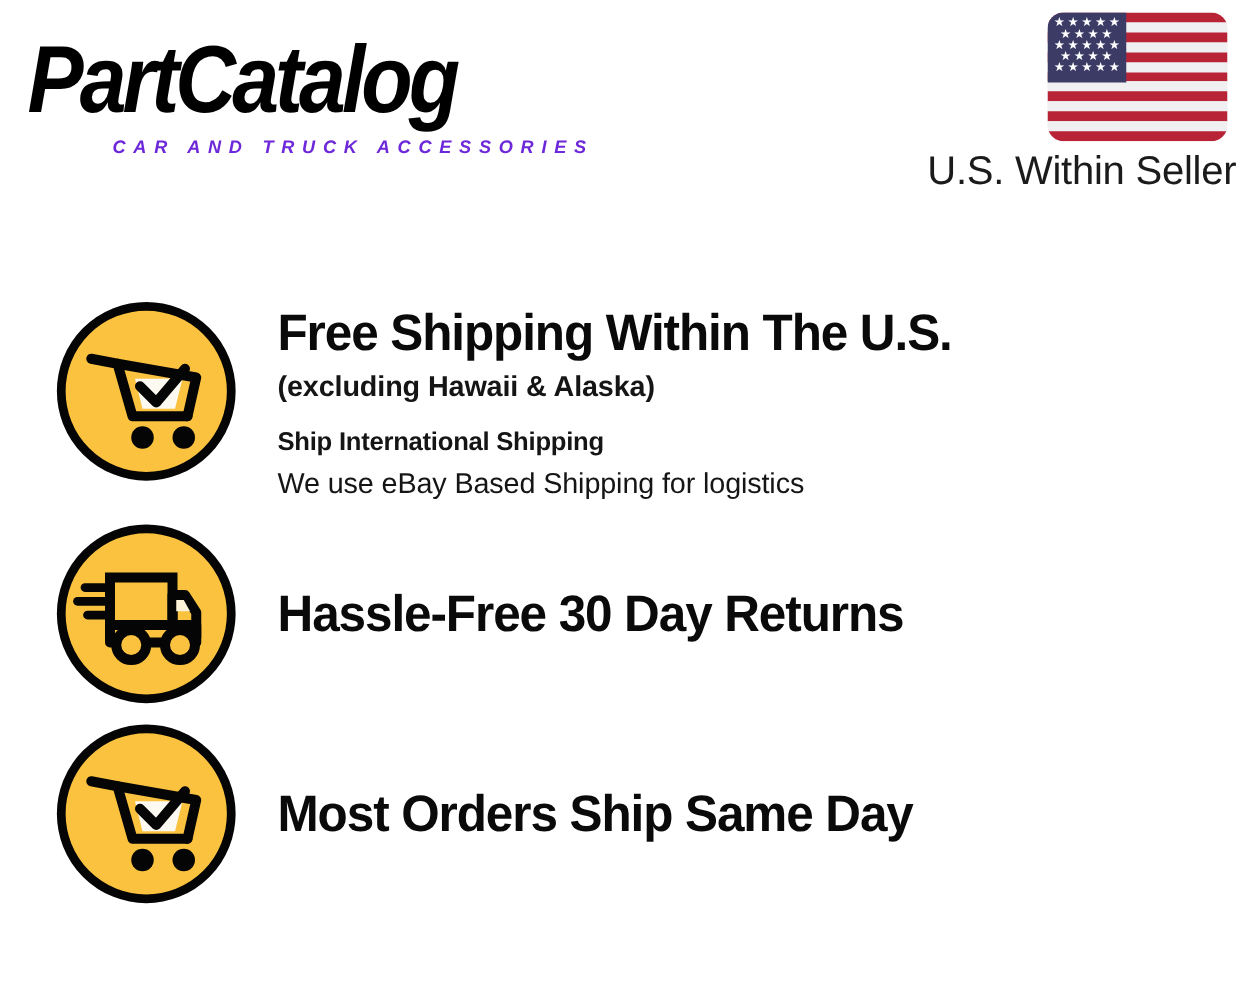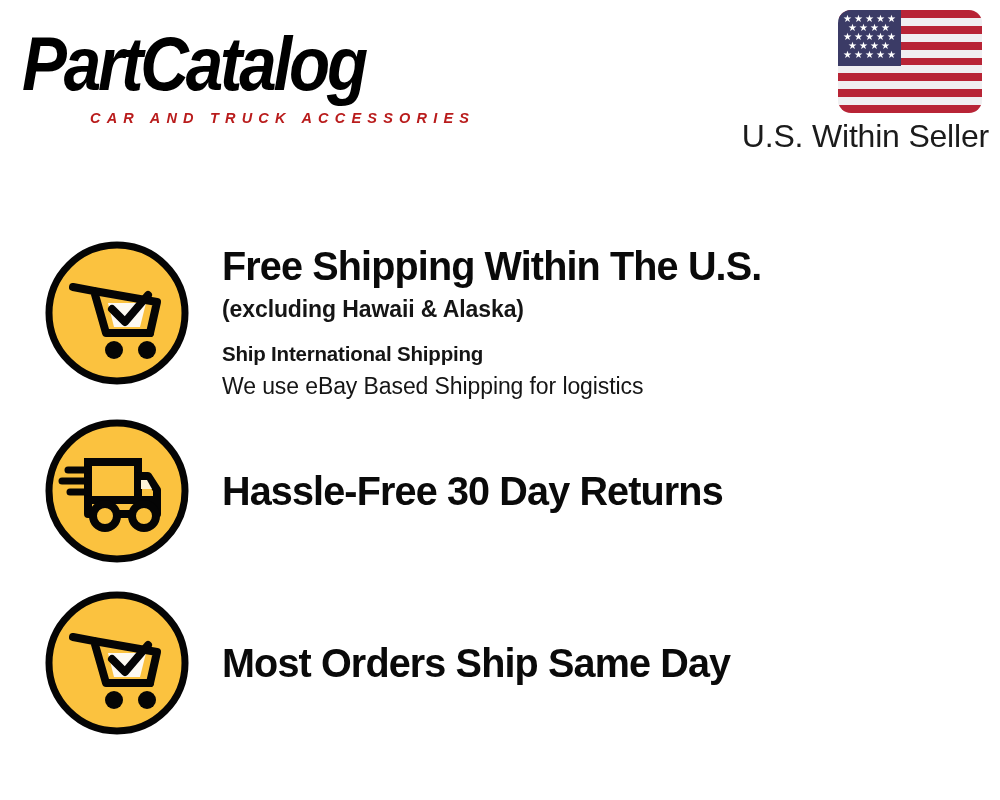--- a/index.html
+++ b/index.html
@@ -49,21 +49,21 @@
   #brand-tagline {
     position: absolute;
     left: 68px;
     top: 88px;
     font-family: "Liberation Sans", sans-serif;
     font-weight: 700;
     font-style: italic;
     font-size: 14.5px;
     letter-spacing: 6.2px;
     line-height: 16px;
-    color: #b91c1c;
+    color: #6d28d9;
     white-space: nowrap;
   }
 
   
   #flag-badge {
     position: absolute;
     left: 838px;
     top: 10px;
     width: 144px;
     height: 103px;
@@ -110,21 +110,21 @@
   }
 
   
   .benefit-row {
     position: absolute;
     left: 0;
     width: 804px;
   }
   #row-shipping { top: 240px; height: 160px; }
   #row-returns  { top: 418px; height: 155px; }
-  #row-sameday  { top: 590px; height: 150px; }
+  #row-sameday  { top: 578px; height: 150px; }
 
   .benefit-icon {
     position: absolute;
     left: 44px;
     top: 0;
     width: 146px;
     height: 146px;
   }
   .benefit-text {
     position: absolute;

